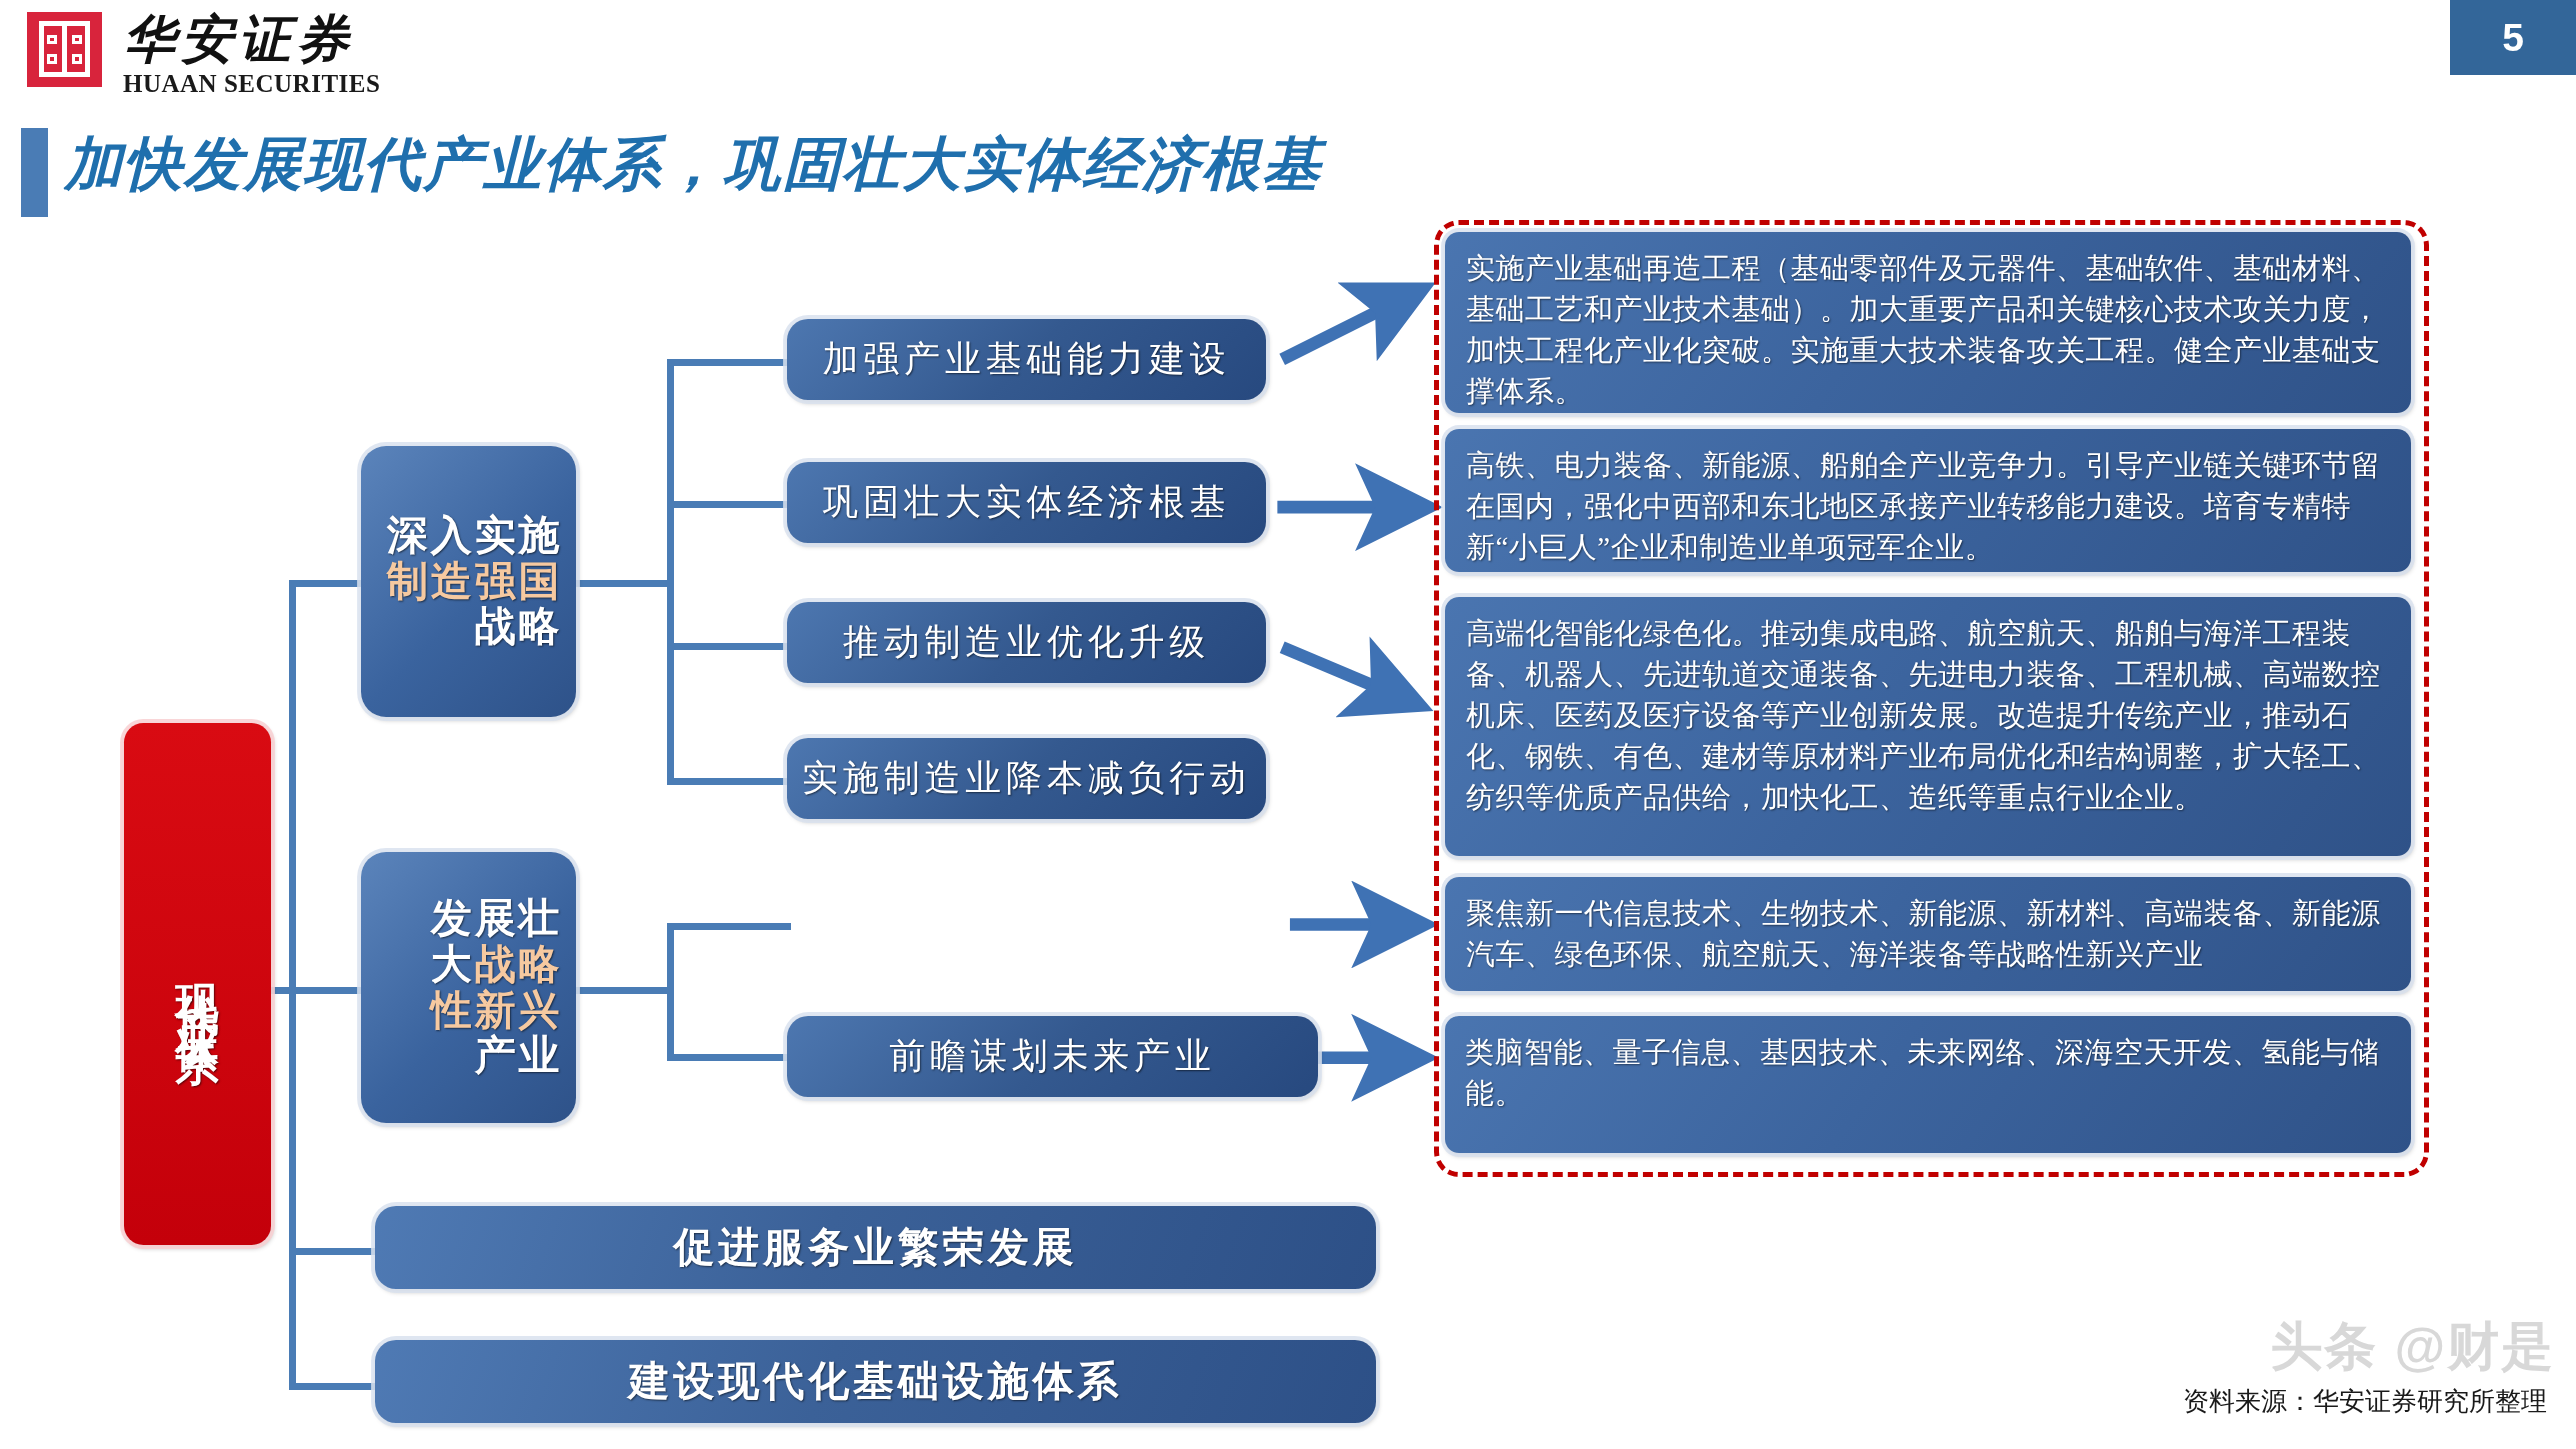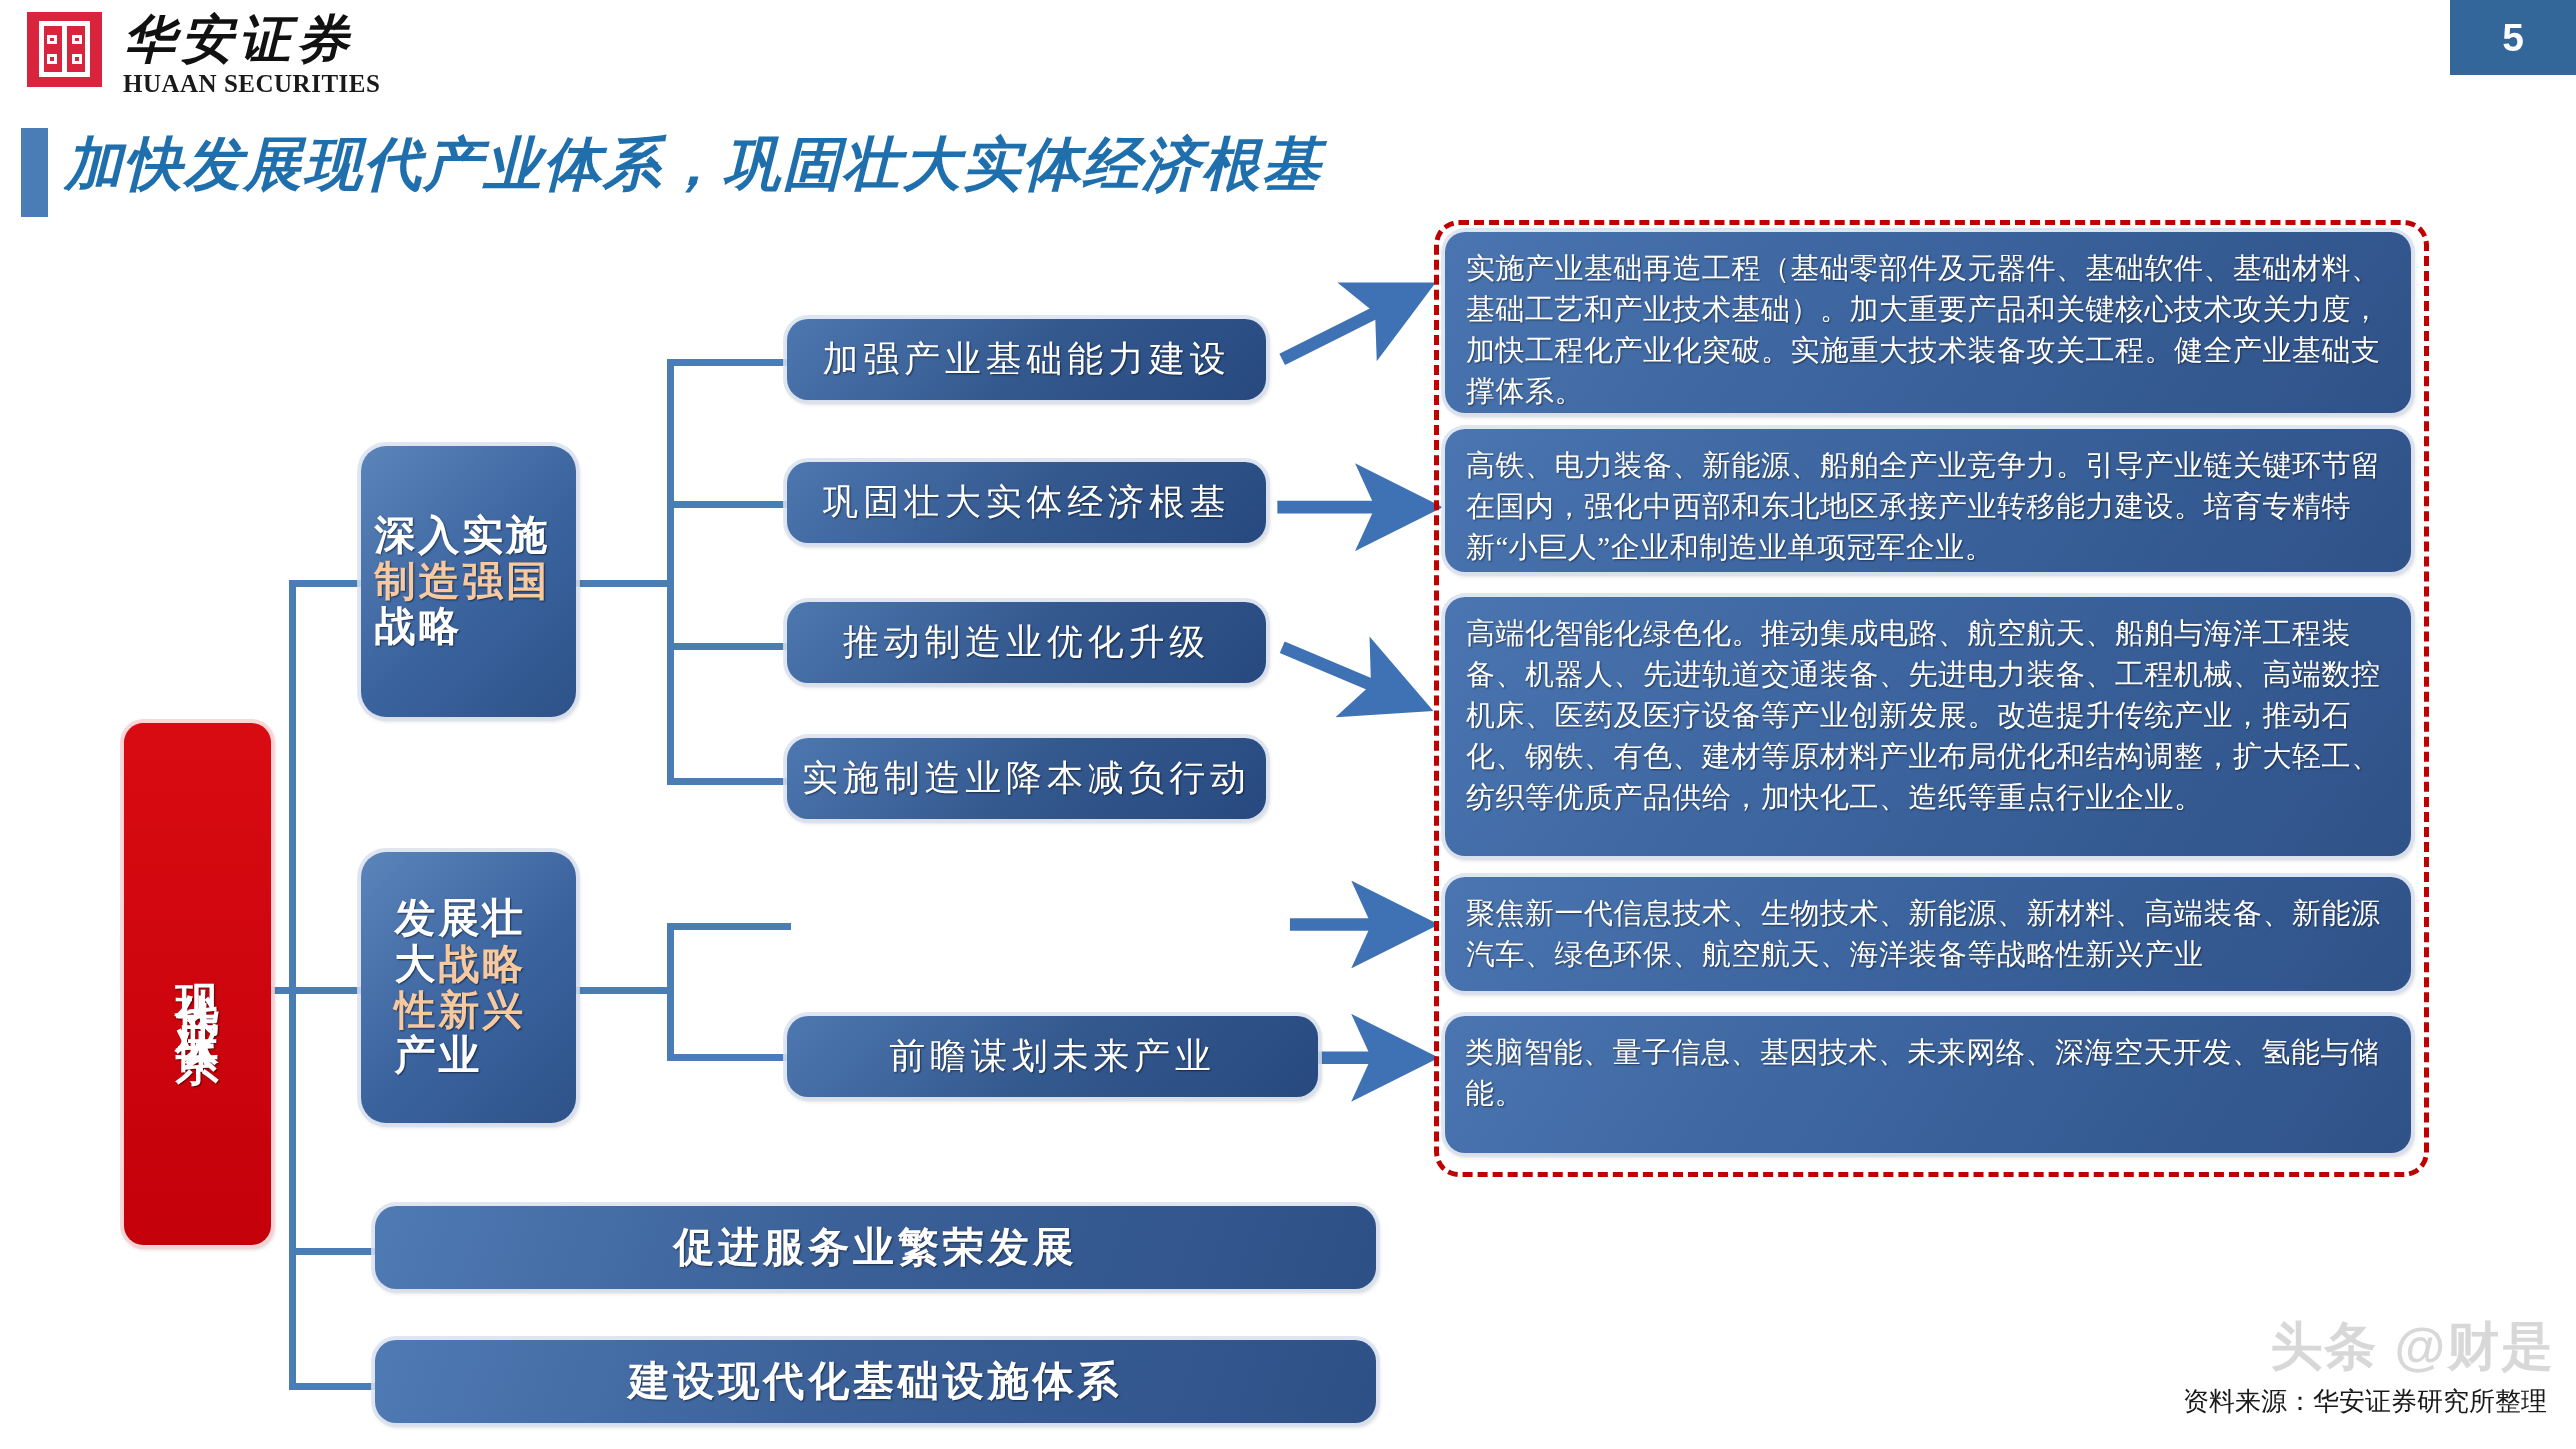--- a/index.html
+++ b/index.html
@@ -62,21 +62,21 @@
     font-size:58px; font-weight:bold; font-style:italic;
     color:#1f6fad; letter-spacing:1.9px; white-space:nowrap;text-align:center;
   }
 
   
   .node {
     position:absolute;
     border-radius:15.5px;
     color:#ffffff;
     display:flex; align-items:center; justify-content:center;
-    text-align:left;
+    text-align:right;
     box-shadow:0 0 0 3.9px rgba(217,226,239,0.85), 1.9px 2.9px 4.8px rgba(0,0,0,0.25);
     font-family:"Liberation Serif","DejaVu Serif",serif;
     text-shadow:1px 1px 1.9px rgba(0,0,0,0.55);
   }
   .node-root {
     background:linear-gradient(180deg,#d90b12 0%, #c4000a 100%);
     box-shadow:0 0 0 3.9px rgba(248,210,212,0.9), 1.9px 2.9px 5.8px rgba(0,0,0,0.3);
     border-radius:19.3px;
   }
   .node-root .vtext {
@@ -97,21 +97,21 @@
     border-radius:21px;
     font-size:36px; letter-spacing:4.8px;
   }
   .node-wide {
     background:linear-gradient(110deg,#4f7ab4 0%, #3b6198 45%, #2d5087 100%);
     border-radius:21px;
     font-size:41px; font-weight:bold; letter-spacing:3.9px;
   }
   .node-desc {
     background:linear-gradient(125deg,#4a75b0 0%, #3c649e 45%, #2f5288 100%);
-    border-radius:20px;
+    border-radius:14px;
     align-items:flex-start;
     justify-content:flex-start;
     text-align:left;
     padding:15.5px 19.3px 13.5px 21px;
     line-height:1.42;
     font-size:29px;
     letter-spacing:0.5px;
     text-shadow:1px 1px 1.9px rgba(0,0,0,0.5);
   }
 

